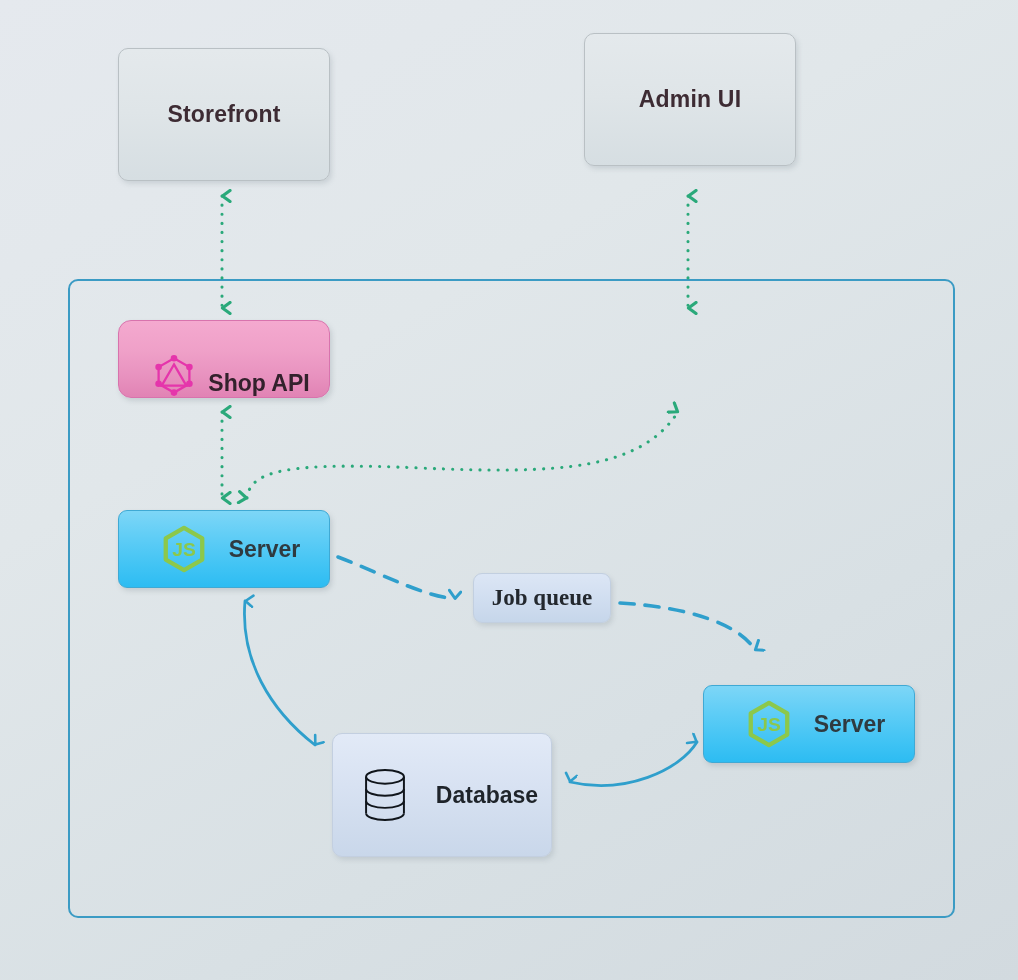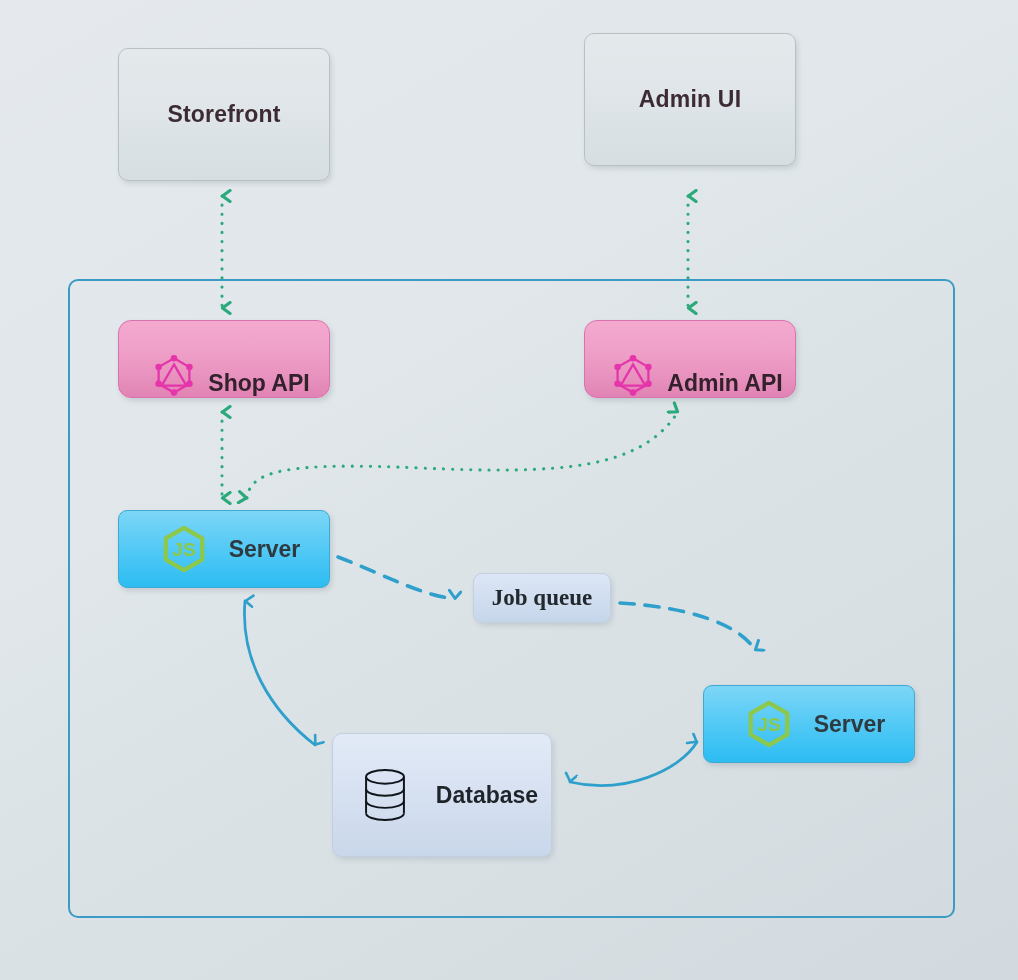--- a/index.html
+++ b/index.html
@@ -198,37 +198,20 @@
         <circle cx="85" cy="32" r="7.5"></circle>
         <circle cx="85" cy="70" r="7.5"></circle>
         <circle cx="50" cy="90" r="7.5"></circle>
         <circle cx="15" cy="70" r="7.5"></circle>
         <circle cx="15" cy="32" r="7.5"></circle>
       </g>
     </svg>
     <span class="node-label">Shop API</span>
   </div>
 
-  <div class="node api-box" style="left:584px; top:320px; width:212px; height:78px;">
-    <svg class="icon" width="44" height="44" viewBox="0 0 100 100" xmlns="http://www.w3.org/2000/svg">
-      <g stroke="#e535ab" stroke-width="5.2" fill="none" stroke-linecap="round">
-        <polygon points="50,12 85,32 85,70 50,90 15,70 15,32"></polygon>
-        <polygon points="50,26 78,74 22,74"></polygon>
-      </g>
-      <g fill="#e535ab">
-        <circle cx="50" cy="12" r="7.5"></circle>
-        <circle cx="85" cy="32" r="7.5"></circle>
-        <circle cx="85" cy="70" r="7.5"></circle>
-        <circle cx="50" cy="90" r="7.5"></circle>
-        <circle cx="15" cy="70" r="7.5"></circle>
-        <circle cx="15" cy="32" r="7.5"></circle>
-      </g>
-    </svg>
-    <span class="node-label">Admin API</span>
-  </div>
 
   <div class="node node-box" style="left:118px; top:510px; width:212px; height:78px;">
     <svg class="icon" width="48" height="48" viewBox="0 0 100 100" xmlns="http://www.w3.org/2000/svg">
       <path d="M50,6 L88,28 L88,72 L50,94 L12,72 L12,28 Z" fill="none" stroke="#8cc84b" stroke-width="9" stroke-linejoin="round"></path>
       <text x="50" y="65" text-anchor="middle" font-family="'Liberation Sans', sans-serif" font-size="40" font-weight="bold" fill="#8cc84b">JS</text>
     </svg>
     <span class="node-label">Server</span>
   </div>
 
   <div class="node queue-box" style="left:473px; top:573px; width:138px; height:50px;">

